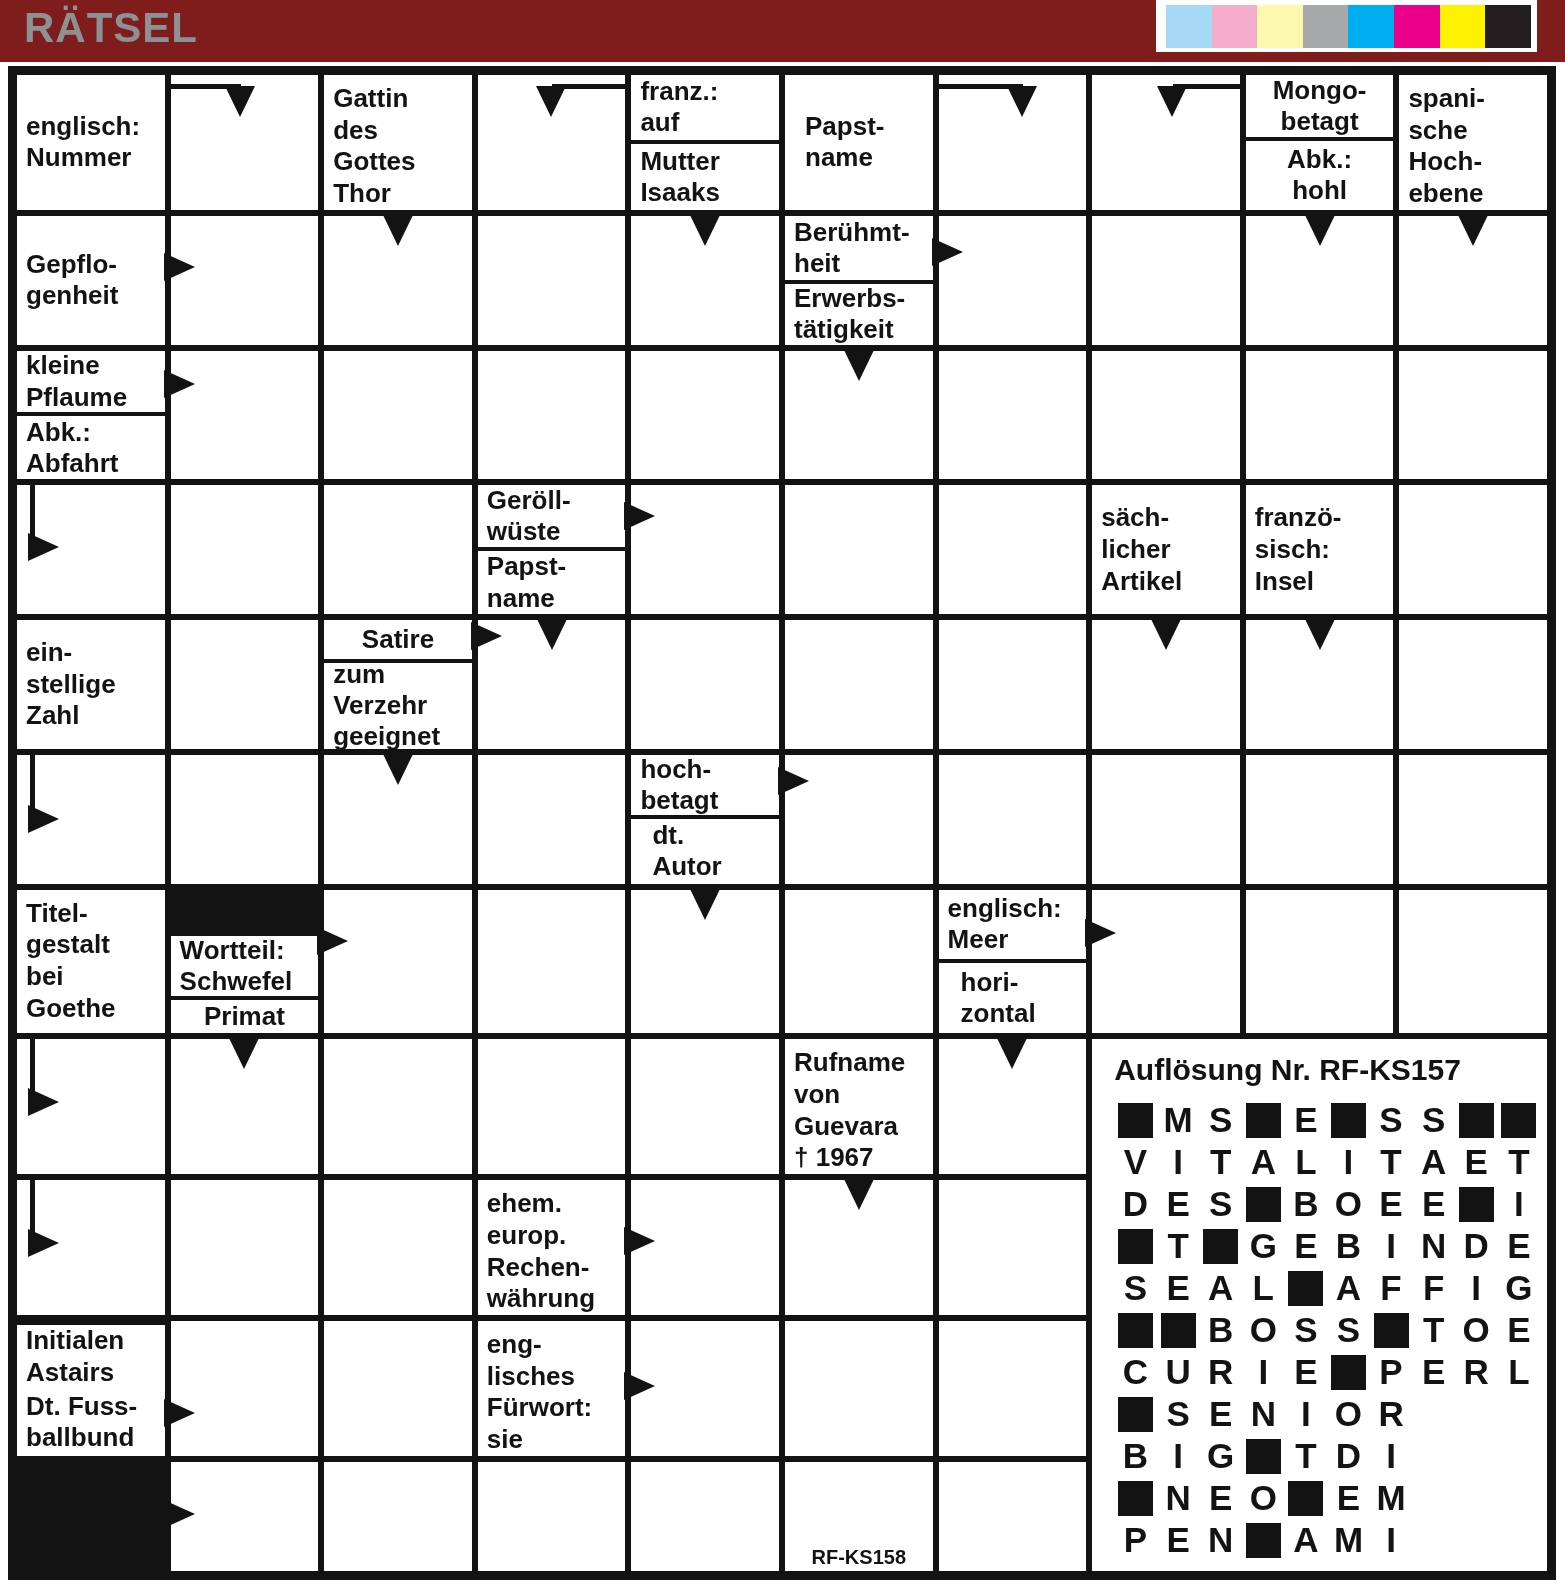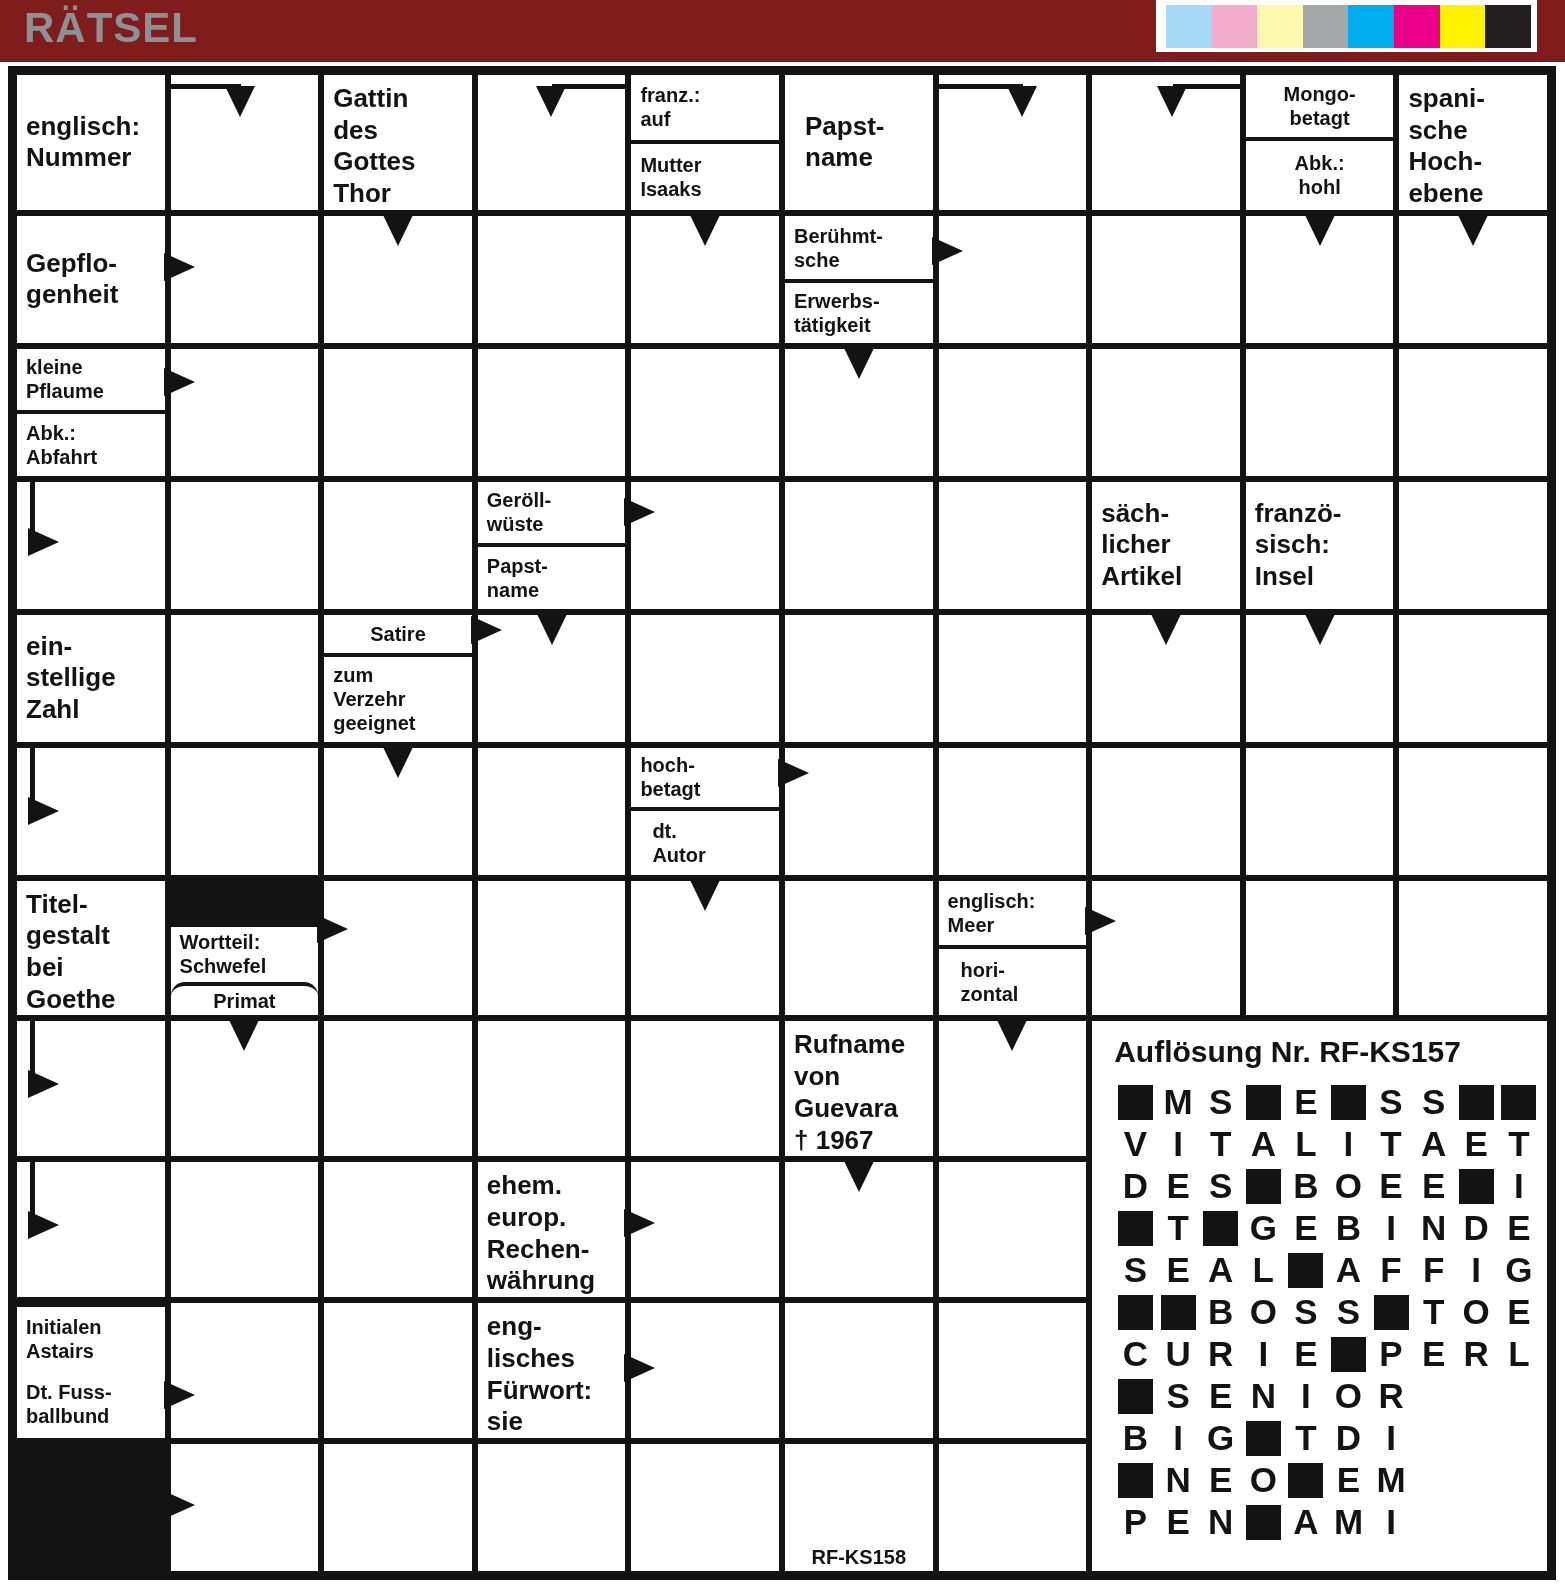--- a/index.html
+++ b/index.html
@@ -17,21 +17,21 @@
     position:absolute;left:8px;top:66px;width:1548px;height:1514px;
     background:#131313;border:9px solid #131313;box-sizing:border-box;
     display:grid;grid-template-columns:repeat(10,1fr);grid-template-rows:repeat(11,1fr);gap:6px;
   }
   .cell{background:#ffffff;position:relative;}
   .clue{display:flex;flex-direction:column;}
   .vc{justify-content:center;}
   .vt{justify-content:flex-start;padding-top:8px;}
   .txt{font-size:26px;font-weight:bold;line-height:1.22;white-space:pre-line;padding-left:9px;}
   .splitcell{display:block;}
-  .sec{display:flex;flex-direction:column;justify-content:center;font-size:20px;font-weight:bold;line-height:1.2;white-space:pre-line;padding-left:9px;box-sizing:border-box;}
+  .sec{display:flex;flex-direction:column;justify-content:center;font-size:26px;font-weight:bold;line-height:1.2;white-space:pre-line;padding-left:9px;box-sizing:border-box;}
   .sec2{border-top:4px solid #131313;}
   .ctr{align-items:center;padding-left:0 !important;text-align:center;}
   
   .tri-down{position:absolute;width:0;height:0;border-left:15px solid transparent;border-right:15px solid transparent;border-top:31px solid #131313;z-index:2;}
   .tri-right{position:absolute;width:0;height:0;border-top:14px solid transparent;border-bottom:14px solid transparent;border-left:31px solid #131313;z-index:2;}
   .hline{position:absolute;height:5px;background:#131313;}
   .vline{position:absolute;width:5px;background:#131313;}
   .code{position:absolute;bottom:2px;left:0;width:100%;text-align:center;font-size:20px;font-weight:bold;}
   
   .solution{grid-column:8 / span 3;grid-row:8 / span 4;padding:14px 0 0 22px;box-sizing:border-box;overflow:hidden;}
@@ -278,21 +278,21 @@
     </div>
     <div class="cell" style="grid-area: 2 / 3;">
       <div class="tri-down" style="left: calc(50% - 15px); top: -1px;"></div>
     </div>
     <div class="cell" style="grid-area: 2 / 4;"></div>
     <div class="cell" style="grid-area: 2 / 5;">
       <div class="tri-down" style="left: calc(50% - 15px); top: -1px;"></div>
     </div>
     <div class="cell splitcell" style="grid-area: 2 / 6;">
       <div class="sec" style="height: 50%;">Berühmt-
-sche</div>
+heit</div>
       <div class="sec sec2" style="height: 50%;">Erwerbs-
 tätigkeit</div>
     </div>
     <div class="cell" style="grid-area: 2 / 7;">
       <div class="tri-right" style="left: -7px; top: calc(28% - 14px);"></div>
     </div>
     <div class="cell" style="grid-area: 2 / 8;"></div>
     <div class="cell" style="grid-area: 2 / 9;">
       <div class="tri-down" style="left: calc(50% - 15px); top: -1px;"></div>
     </div>
@@ -396,21 +396,21 @@
     <div class="cell" style="grid-area: 6 / 10;"></div>
     <div class="cell clue vt" style="grid-area: 7 / 1;">
       <div class="txt">Titel-
 gestalt
 bei
 Goethe</div>
     </div>
     <div class="cell splitcell" style="grid-area: 7 / 2; margin-top: 46px;">
       <div class="sec" style="height: 62%;">Wortteil:
 Schwefel</div>
-      <div class="sec sec2 ctr" style="height: 38%; border-radius: 14px;">Primat</div>
+      <div class="sec sec2 ctr" style="height: 38%;">Primat</div>
     </div>
     <div class="cell" style="grid-area: 7 / 3;">
       <div class="tri-right" style="left: -7px; top: calc(36% - 14px);"></div>
     </div>
     <div class="cell" style="grid-area: 7 / 4;"></div>
     <div class="cell" style="grid-area: 7 / 5;">
       <div class="tri-down" style="left: calc(50% - 15px); top: -1px;"></div>
     </div>
     <div class="cell" style="grid-area: 7 / 6;"></div>
     <div class="cell splitcell" style="grid-area: 7 / 7;">

